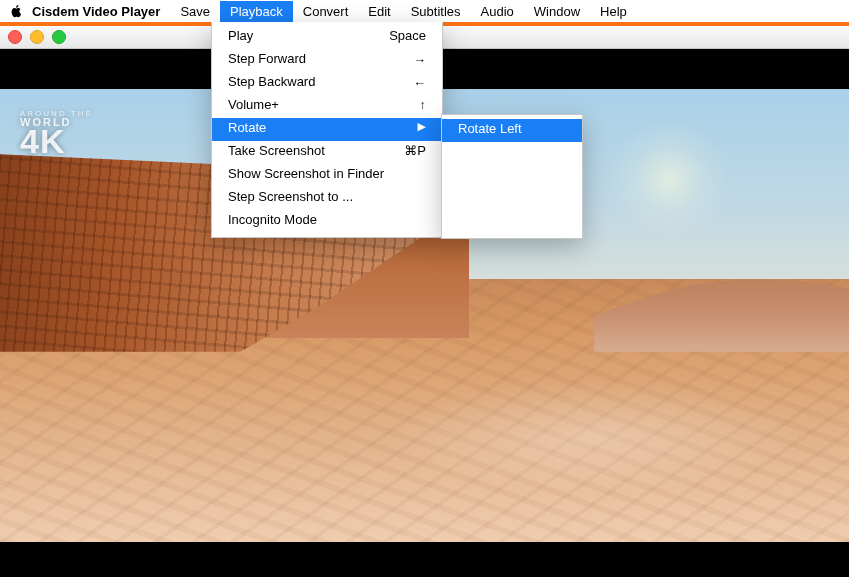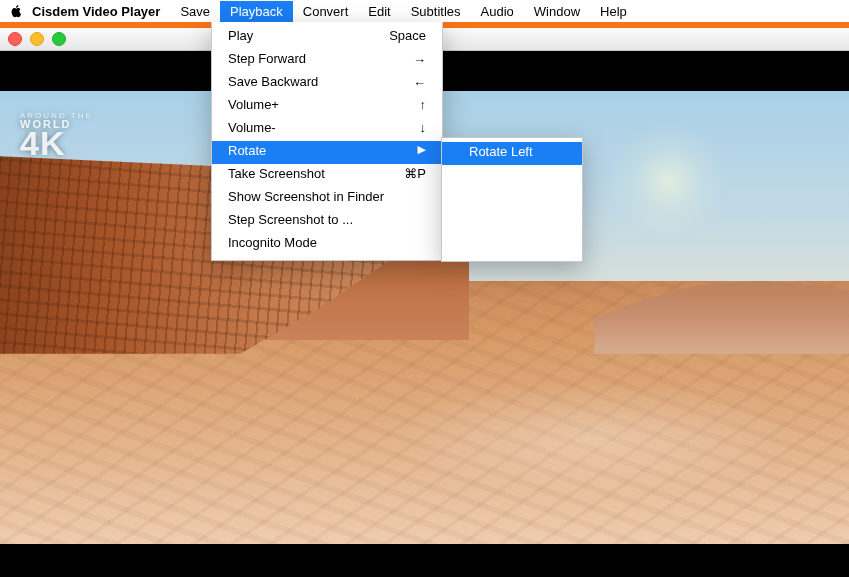--- a/index.html
+++ b/index.html
@@ -1,16 +1,16 @@
 <!DOCTYPE html>
 <html><head>
 <meta charset="utf-8">
 <style>
   html,body{margin:0;padding:0;font-family:-apple-system,"Helvetica Neue",Helvetica,Arial,sans-serif;font-size:13px;color:#000;background:#fff;width:849px;height:577px;overflow:hidden}
-  .menubar{height:22px;background:#fff;border-bottom:6px solid #f97316;display:flex;align-items:center;padding:0 8px;position:relative;z-index:10}
+  .menubar{height:22px;background:#fff;border-bottom:4px solid #f97316;display:flex;align-items:center;padding:0 8px;position:relative;z-index:10}
   .menubar .apple{width:16px;height:16px;margin-right:8px;display:flex;align-items:center;justify-content:center}
   .menubar .apple svg{width:14px;height:14px;fill:#000}
   .menubar .app-name{font-weight:700;margin-right:10px;font-size:13px}
   .menubar .menu-item{padding:3px 10px;cursor:default;border-radius:0}
   .menubar .menu-item.active{background:#1a7ef5;color:#fff}
   .window{position:relative;width:849px;height:555px;background:#000}
   .titlebar{height:22px;background:linear-gradient(#fafafa,#e7e7e7);border-bottom:1px solid #c6c6c6;display:flex;align-items:center;padding:0 8px;gap:8px}
   .tl-btn{width:12px;height:12px;border-radius:50%}
   .tl-close{background:#ff5f56;border:1px solid #e0443e}
   .tl-min{background:#ffbd2e;border:1px solid #dea123}
@@ -43,21 +43,21 @@
   .watermark .wm-big{font-size:34px;font-weight:700;line-height:30px;margin-top:-2px;font-family:Impact,Arial Black,sans-serif;letter-spacing:1px}
   
   .dropdown{position:absolute;top:22px;background:#fff;border:1px solid #c8c8c8;border-top:none;box-shadow:0 8px 24px rgba(0,0,0,0.25);padding:4px 0;z-index:50;min-width:230px}
   .dropdown .row{display:flex;align-items:flex-start;justify-content:space-between;padding:2px 16px;height:19px;white-space:nowrap;cursor:default}
   .dropdown .row .lbl{flex:1}
   .dropdown .row .sc{margin-left:24px;color:#000;font-size:13px}
   .dropdown .row .arr{margin-left:24px;font-size:11px}
   .dropdown .row.active{background:#1a7ef5;color:#fff}
   .dropdown .row.active .sc,.dropdown .row.active .arr{color:#fff}
   .submenu{position:absolute;left:100%;top:0;margin-left:-1px;background:#fff;border:1px solid #c8c8c8;box-shadow:0 8px 24px rgba(0,0,0,0.25);padding:4px 0;min-width:140px}
-  .submenu .row{padding:2px 27px;height:19px}
+  .submenu .row{padding:2px 16px;height:19px}
 </style>
 </head>
 <body>
 
 <div class="menubar">
   <span class="apple">
     <svg viewBox="0 0 16 16">
         <path d="M11.7 8.5c0-1.7 1.4-2.5 1.4-2.5-0.8-1.1-2-1.3-2.4-1.3-1 0-1.6 0.6-2.2 0.6-0.6 0-1.3-0.6-2.2-0.6-1.1 0-2.2 0.7-2.8 1.8-1.2 2.1-0.3 5.2 0.8 6.9 0.6 0.8 1.3 1.8 2.2 1.7 0.9 0 1.2-0.6 2.2-0.6 1 0 1.3 0.6 2.2 0.6 0.9 0 1.5-0.8 2.1-1.7 0.6-0.9 0.9-1.8 0.9-1.9 0 0-1.8-0.7-1.8-2.9zM10 3.4c0.5-0.6 0.8-1.4 0.7-2.2-0.7 0-1.5 0.5-2 1-0.4 0.5-0.8 1.3-0.7 2.1 0.8 0.1 1.6-0.4 2-0.9z"></path>
       </svg>
   </span>
@@ -74,30 +74,26 @@
   <div class="dropdown" id="dd-playback" style="left: 211px;">
     <div class="row">
         <span class="lbl">Play</span>
         <span class="sc">Space</span>
       </div>
     <div class="row">
         <span class="lbl">Step Forward</span>
         <span class="sc">→</span>
       </div>
     <div class="row">
-        <span class="lbl">Save Backward</span>
+        <span class="lbl">Step Backward</span>
         <span class="sc">←</span>
       </div>
     <div class="row">
         <span class="lbl">Volume+</span>
         <span class="sc">↑</span>
-      </div>
-    <div class="row">
-        <span class="lbl">Volume-</span>
-        <span class="sc">↓</span>
       </div>
     <div class="row active" id="row-rotate" style="position:relative">
       <span class="lbl">Rotate</span>
         <span class="arr">▶</span>
 
       <div class="submenu" style="top:-4px">
         <div class="row active">
             <span class="lbl">Rotate Left</span>
           </div>
         <div class="row">

